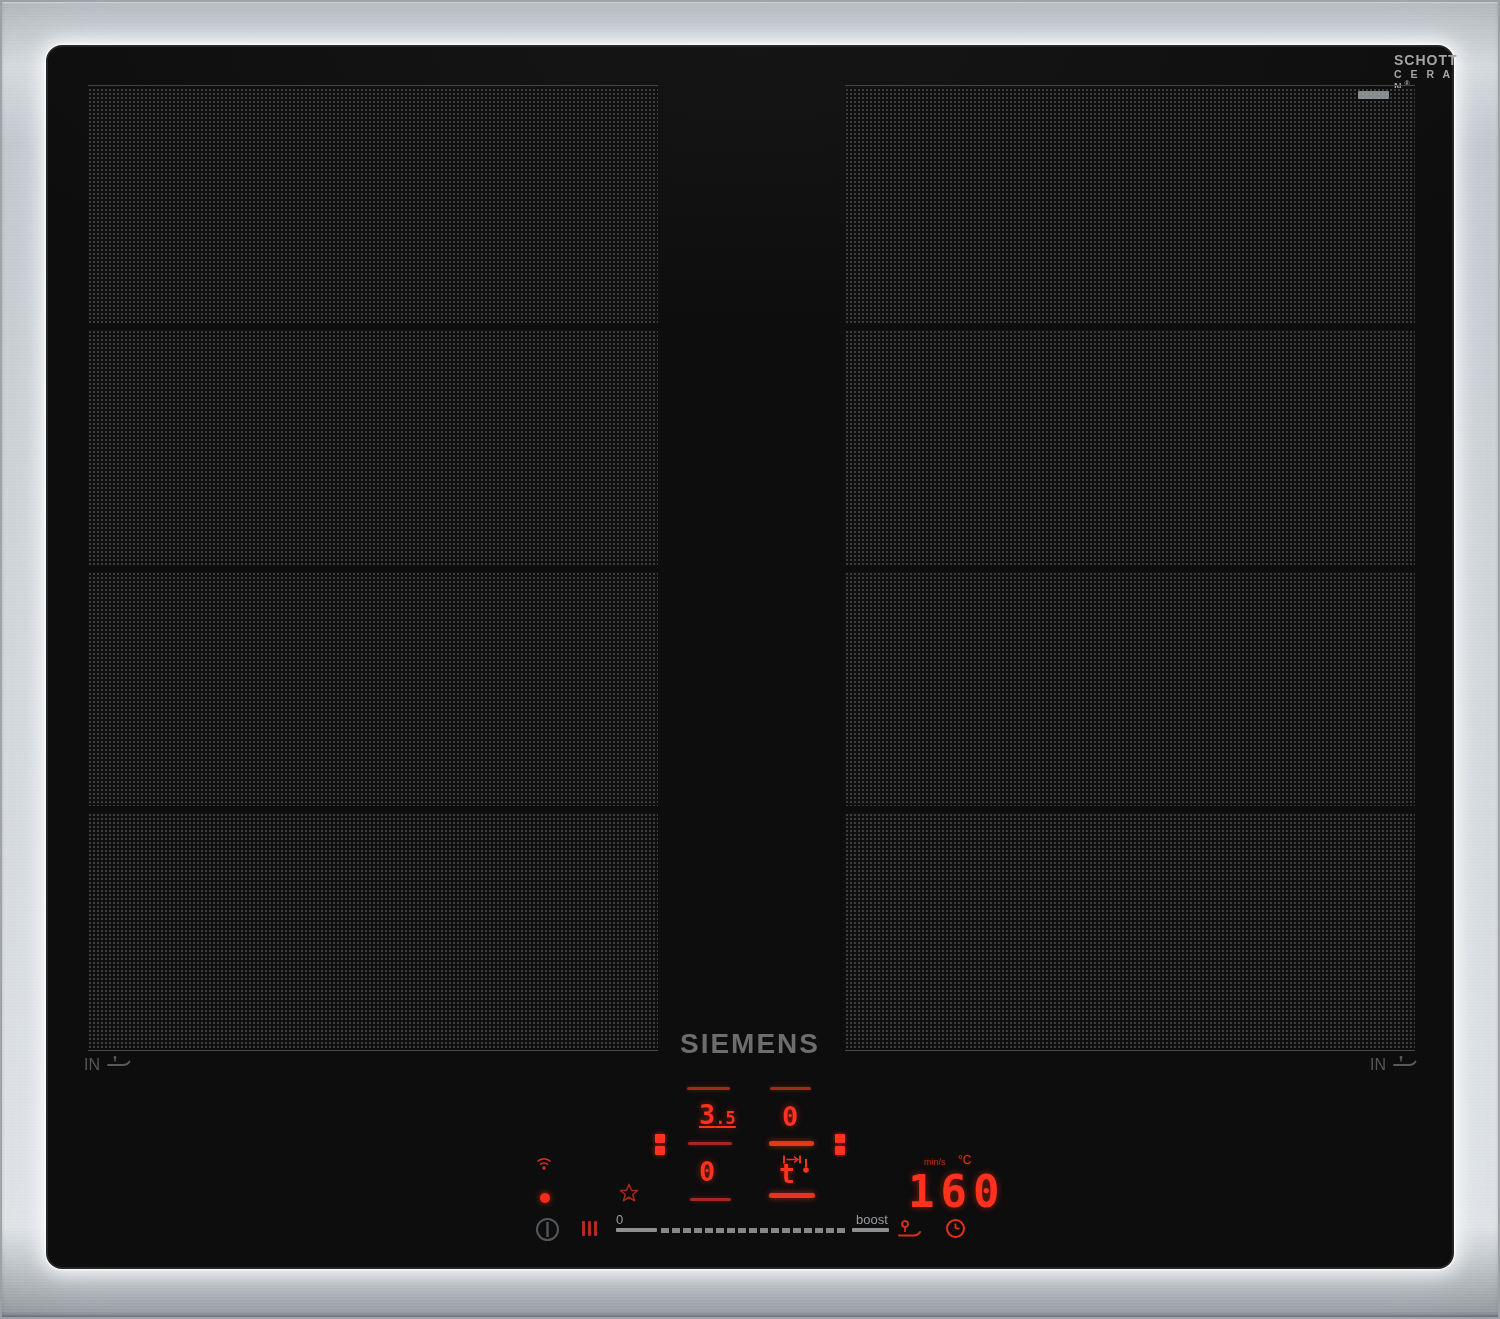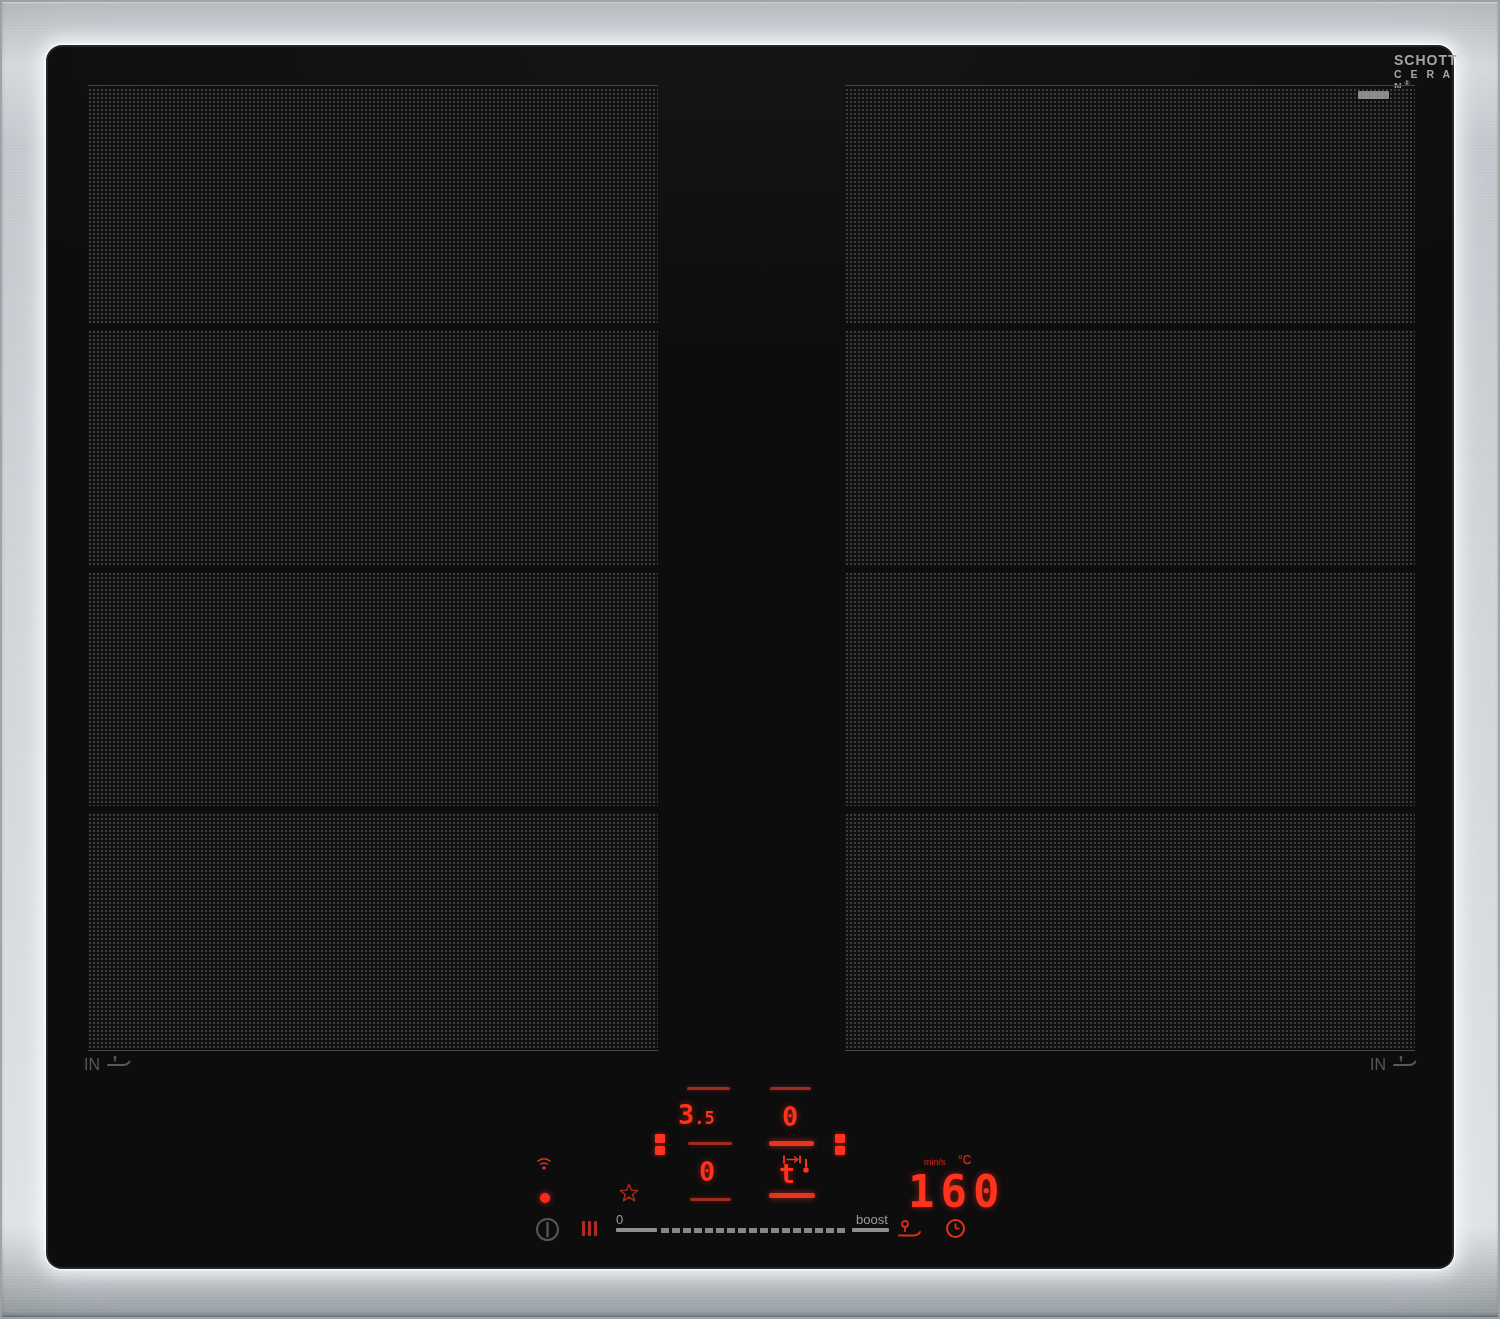--- a/index.html
+++ b/index.html
@@ -84,20 +84,21 @@
     <div class="band"></div>
   </div>
   <div class="zone zone-right">
     <div class="band"></div>
     <div class="band"></div>
     <div class="band"></div>
     <div class="band"></div>
   </div>
   <div class="spec-patch"></div>
 
+  <div class="siemens-logo">SIEMENS</div>
 
   <div class="in-marker in-left">
     <span>IN</span>
     <span>
       <svg width="24" height="17" viewBox="0 0 24 17">
           <circle cx="8" cy="3.5" r="1.4" fill="#5a5a5a"></circle>
           <line x1="8" y1="4.5" x2="8" y2="7.5" stroke="#5a5a5a" stroke-width="1.5"></line>
           <path d="M1 11 h15 q4.5 0 6.5 -3.5" fill="none" stroke="#5a5a5a" stroke-width="1.8" stroke-linecap="round"></path>
         </svg>
     </span>
@@ -107,21 +108,21 @@
     <span>
       <svg width="24" height="17" viewBox="0 0 24 17">
           <circle cx="8" cy="3.5" r="1.4" fill="#5a5a5a"></circle>
           <line x1="8" y1="4.5" x2="8" y2="7.5" stroke="#5a5a5a" stroke-width="1.5"></line>
           <path d="M1 11 h15 q4.5 0 6.5 -3.5" fill="none" stroke="#5a5a5a" stroke-width="1.8" stroke-linecap="round"></path>
         </svg>
     </span>
   </div>
 
   <div class="seg-line" style="left:687px;top:1087px;width:43px;height:3px;"></div>
-  <div class="seg seg-26" style="left:678px;top:1101px;"><span>3</span><span class="seg-dec">.5</span></div>
+  <div class="seg seg-26" style="left:699px;top:1101px;text-decoration:underline;"><span>3</span><span class="seg-dec">.5</span></div>
   <div class="seg-line" style="left:688px;top:1142px;width:44px;height:3px;"></div>
   <div class="seg seg-26" style="left:699px;top:1158px;">0</div>
   <div class="seg-line" style="left:690px;top:1198px;width:41px;height:3px;"></div>
 
   <div class="seg-line" style="left:770px;top:1087px;width:41px;height:3px;"></div>
   <div class="seg seg-26" style="left:782px;top:1103px;">0</div>
   <div class="seg-line bright" style="left:769px;top:1141px;width:45px;height:5px;"></div>
   <span class="icon" style="left:783px;top:1150px;">
     <svg width="18" height="9" viewBox="0 0 18 9">
         <line x1="1" y1="0.5" x2="1" y2="8.5" stroke="#ff321e" stroke-width="1.8"></line>

